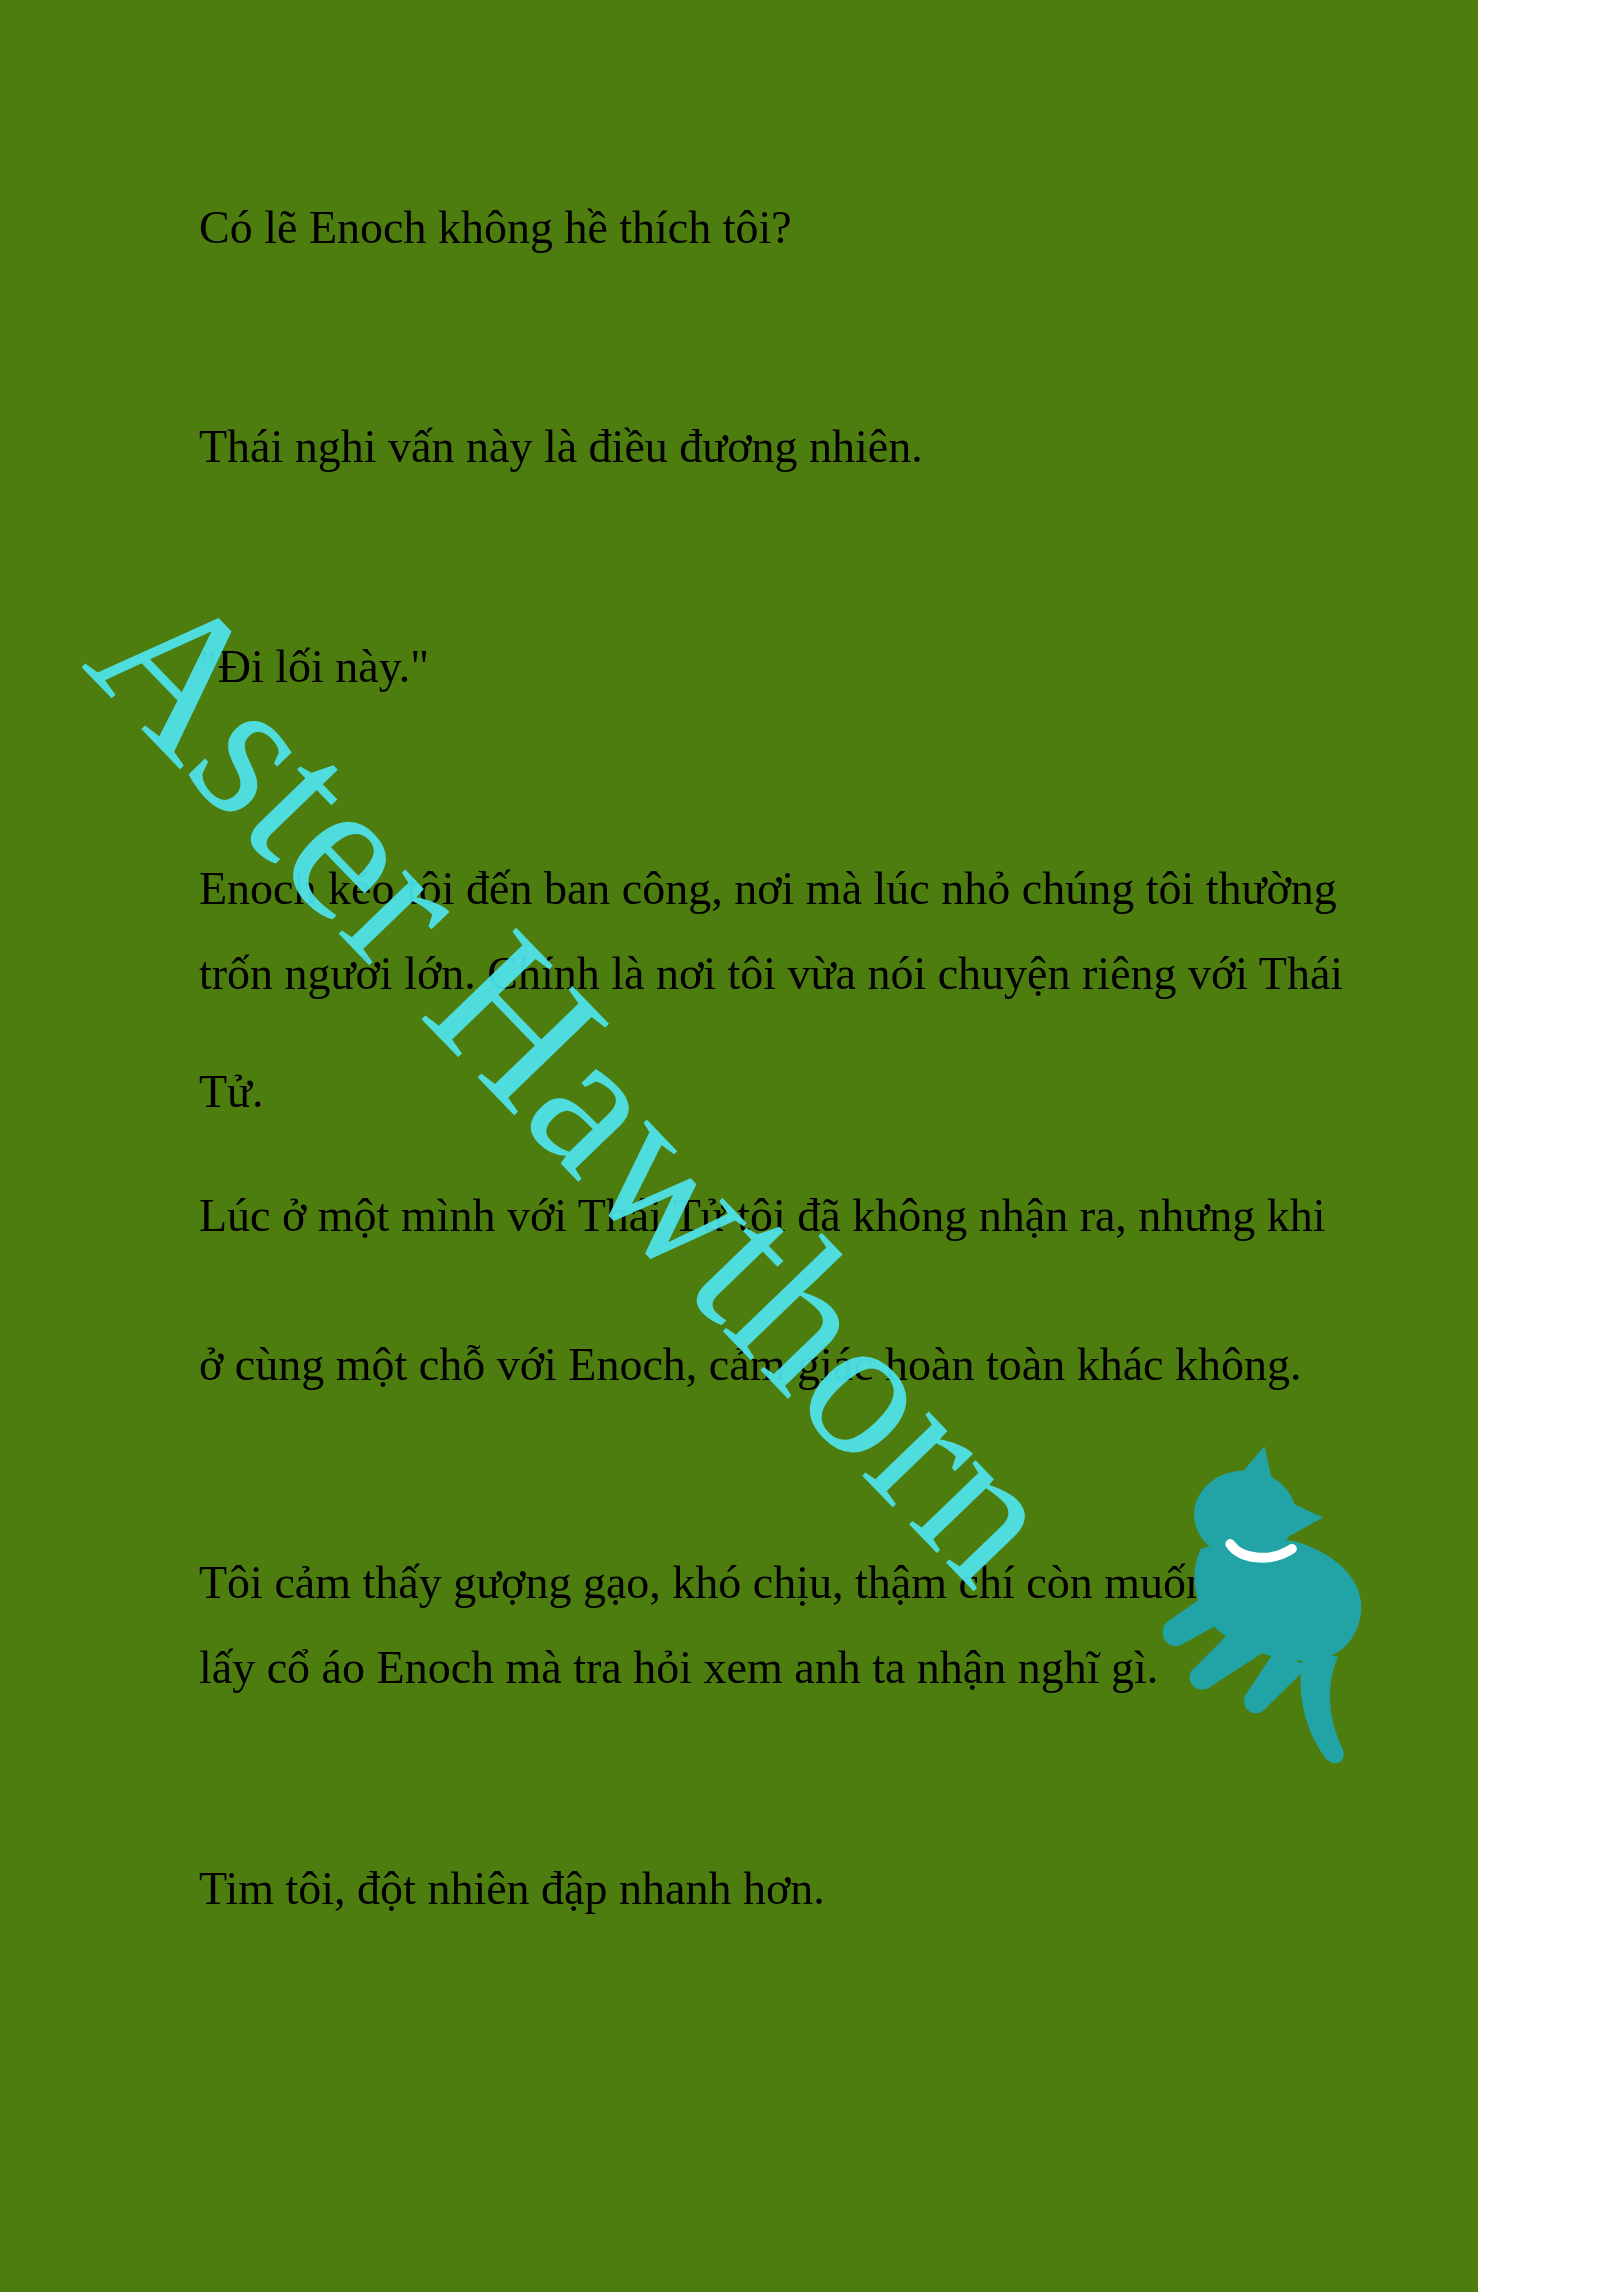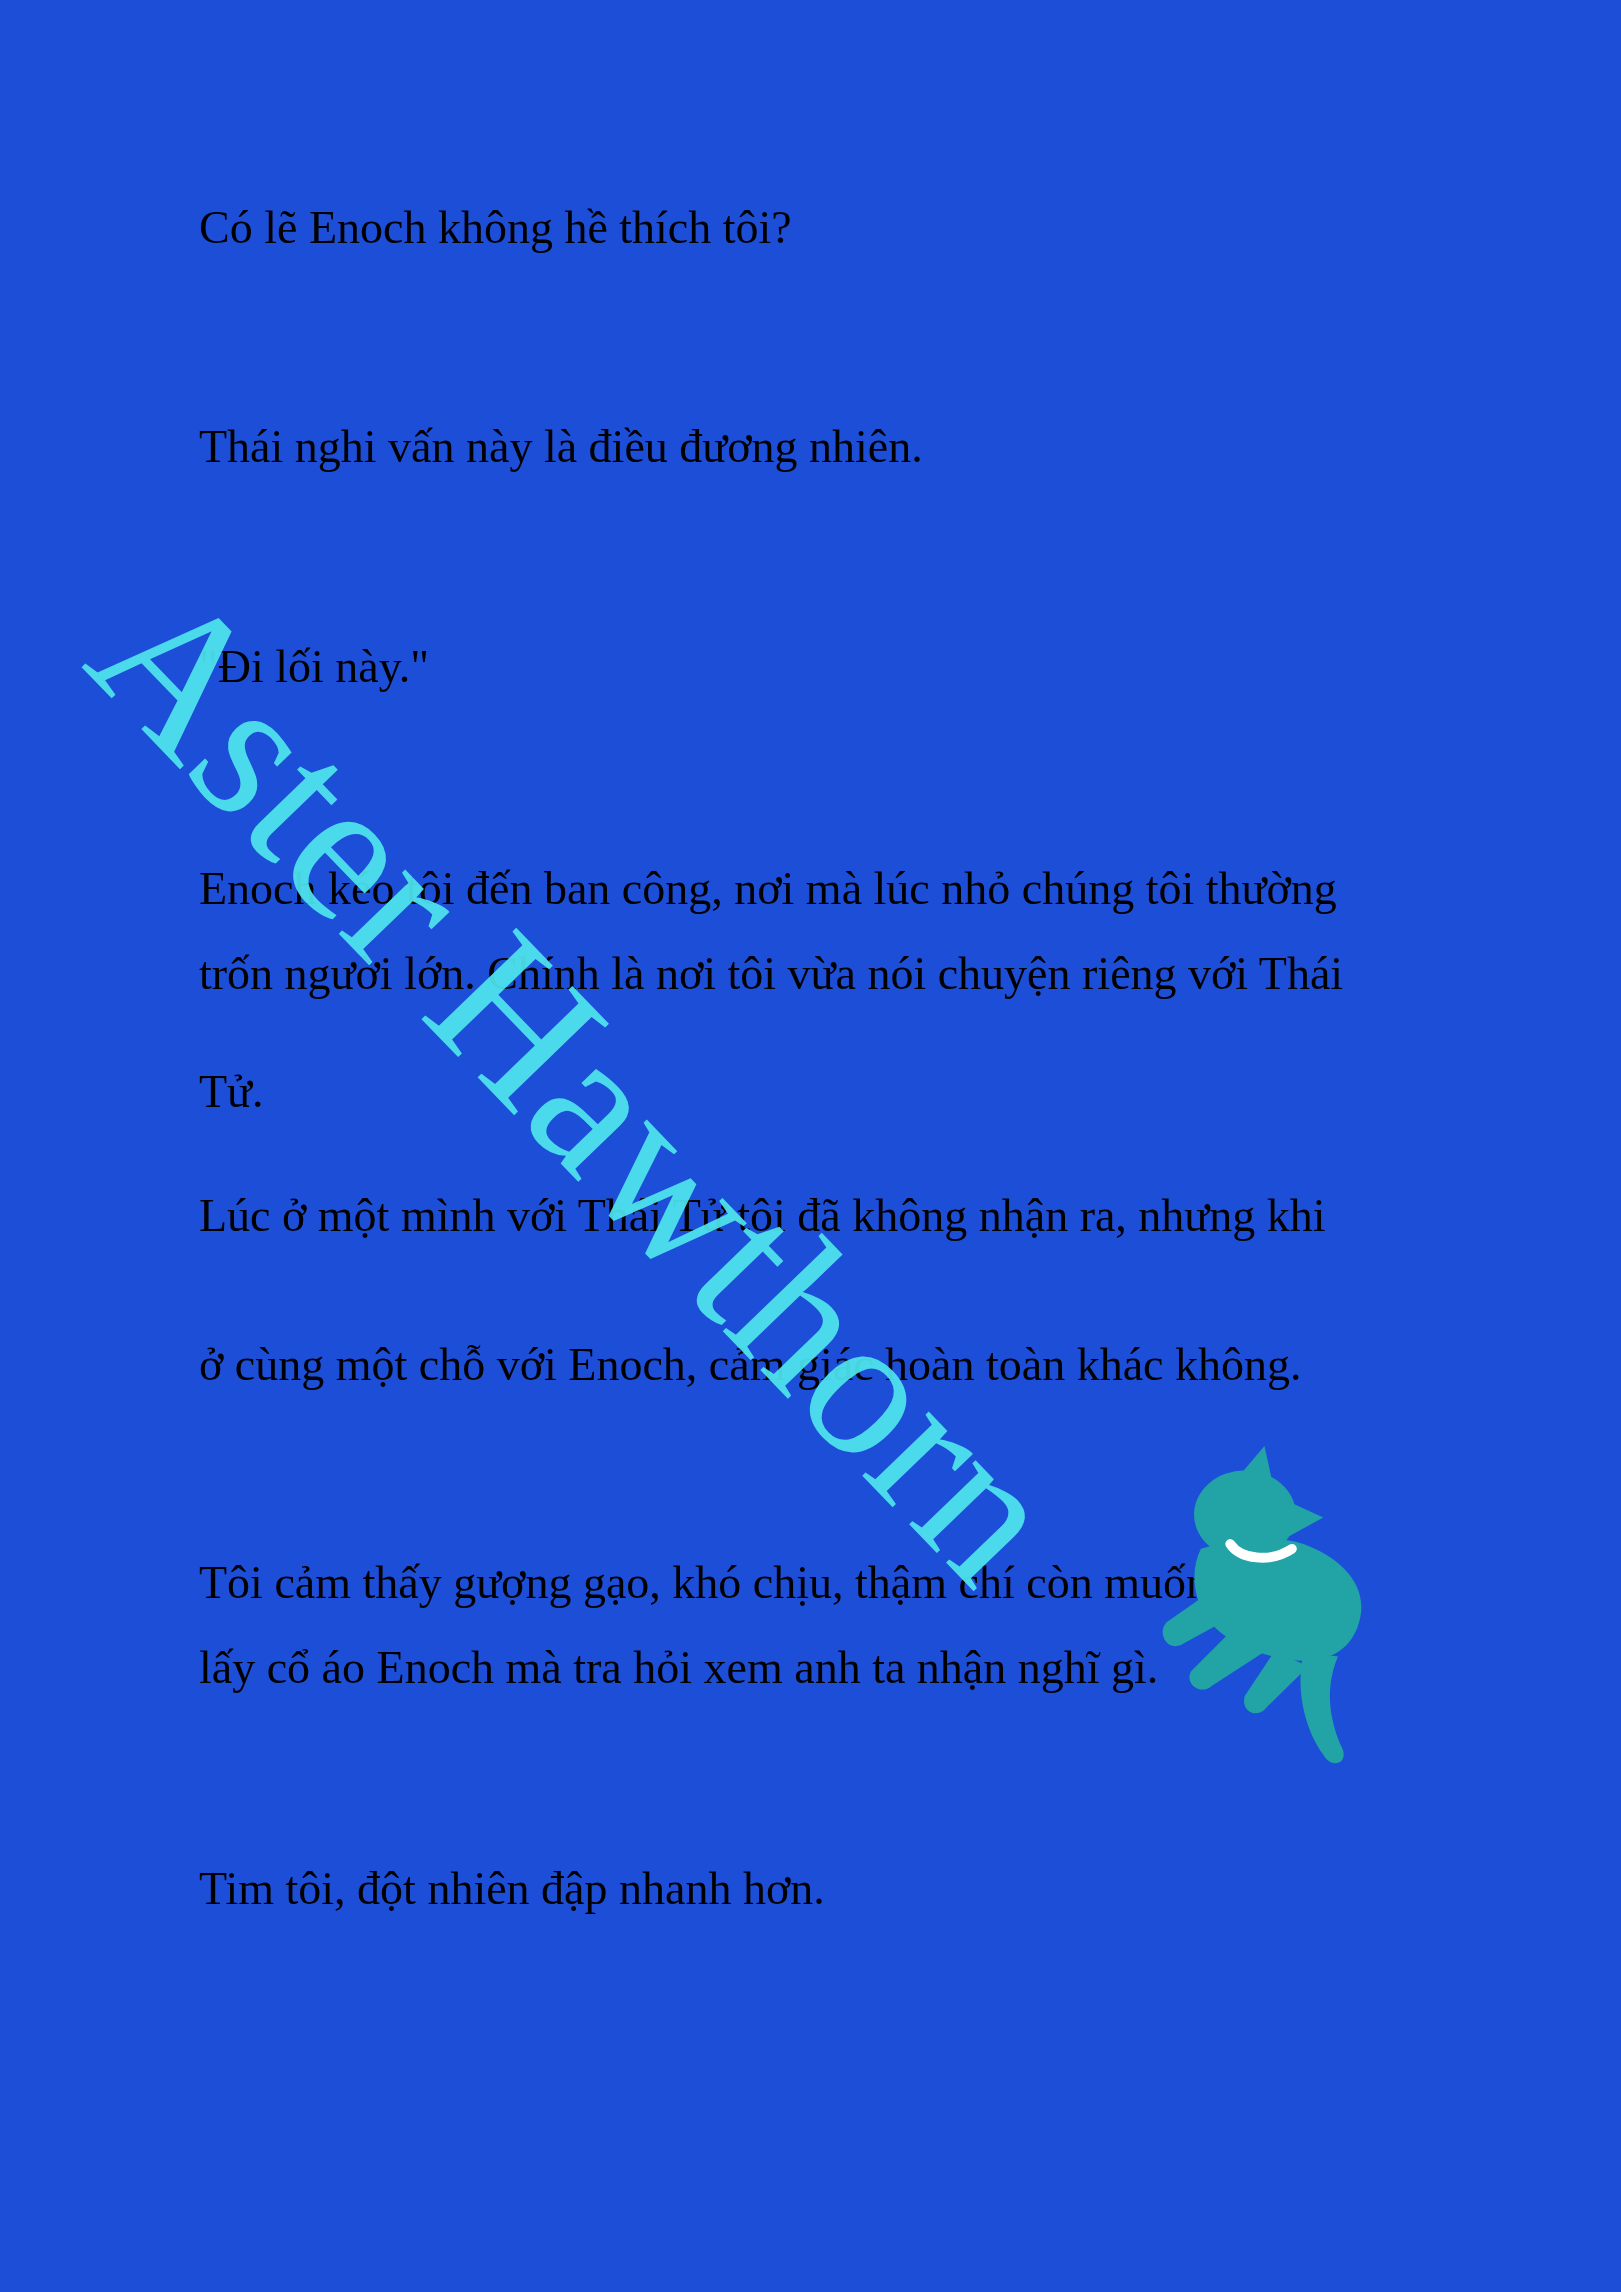--- a/index.html
+++ b/index.html
@@ -1,17 +1,17 @@
 <!DOCTYPE html>
 <html><head>
 <meta charset="utf-8">
 <style>
   html, body { margin:0; padding:0; background:#ffffff; }
   .page {
-    position:relative; width:1621px; height:2293px; background:#1d4ed8; overflow:hidden;
+    position:relative; width:1478px; height:2293px; background:#4d7c0f; overflow:hidden;
   }
   .line {
     position:absolute; left:199px;
     font-family:"Liberation Serif", "DejaVu Serif", serif;
     font-size:46px; line-height:1; color:#000000; white-space:nowrap;
     transform:translateY(-50%);
     z-index:2;
   }
   .watermark {
     position:absolute; left:201px; top:549px;

